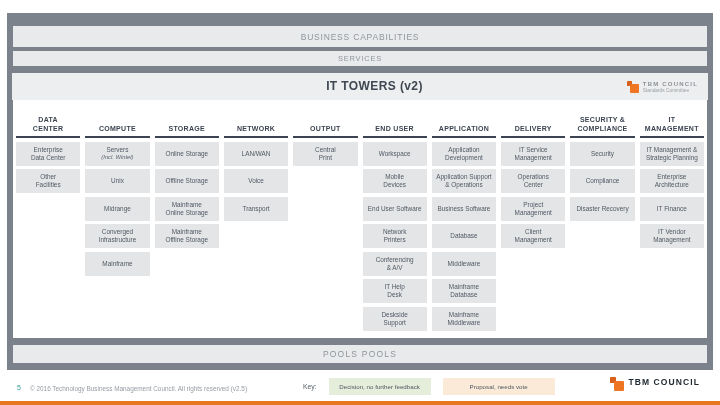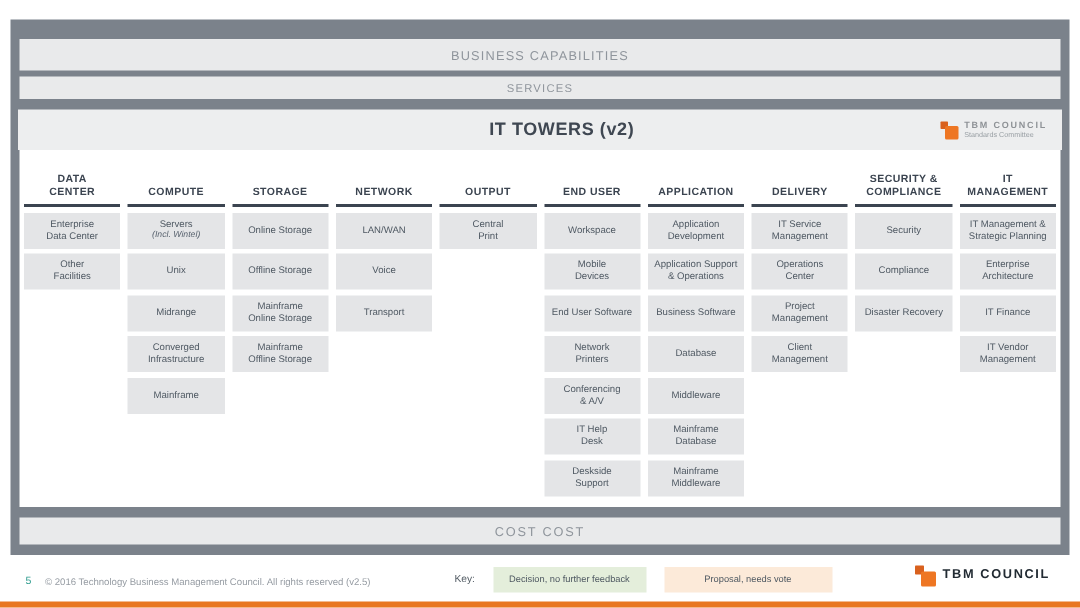--- a/index.html
+++ b/index.html
@@ -193,21 +193,21 @@
           <div class="tower-box">Enterprise
 Architecture</div>
           <div class="tower-box">IT Finance</div>
           <div class="tower-box">IT Vendor
 Management</div>
         </div>
       </div>
   </div>
 
   <div class="lightbar bar-costpools">
-    <span>COST COST</span>
+    <span>POOLS POOLS</span>
   </div>
 
 </div>
 
 <div class="footer-page">5</div>
 <div class="footer-copy">© 2016 Technology Business Management Council. All rights reserved (v2.5)</div>
 
 <div class="key">
   <span class="key-label">Key:</span>
   <span class="key-box key-green">Decision, no further feedback</span>

